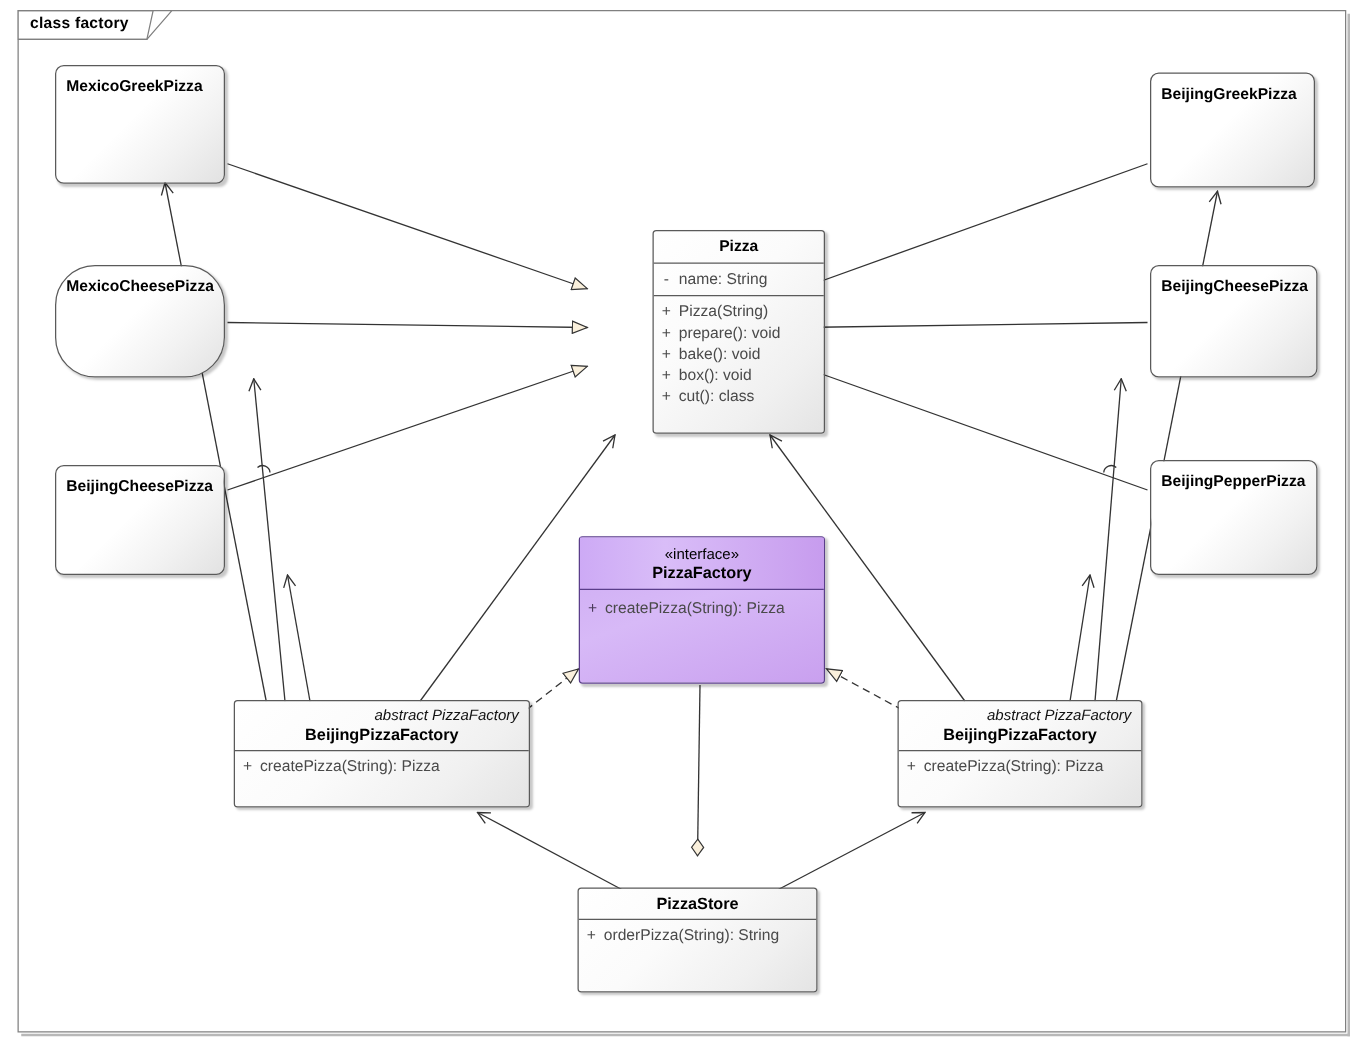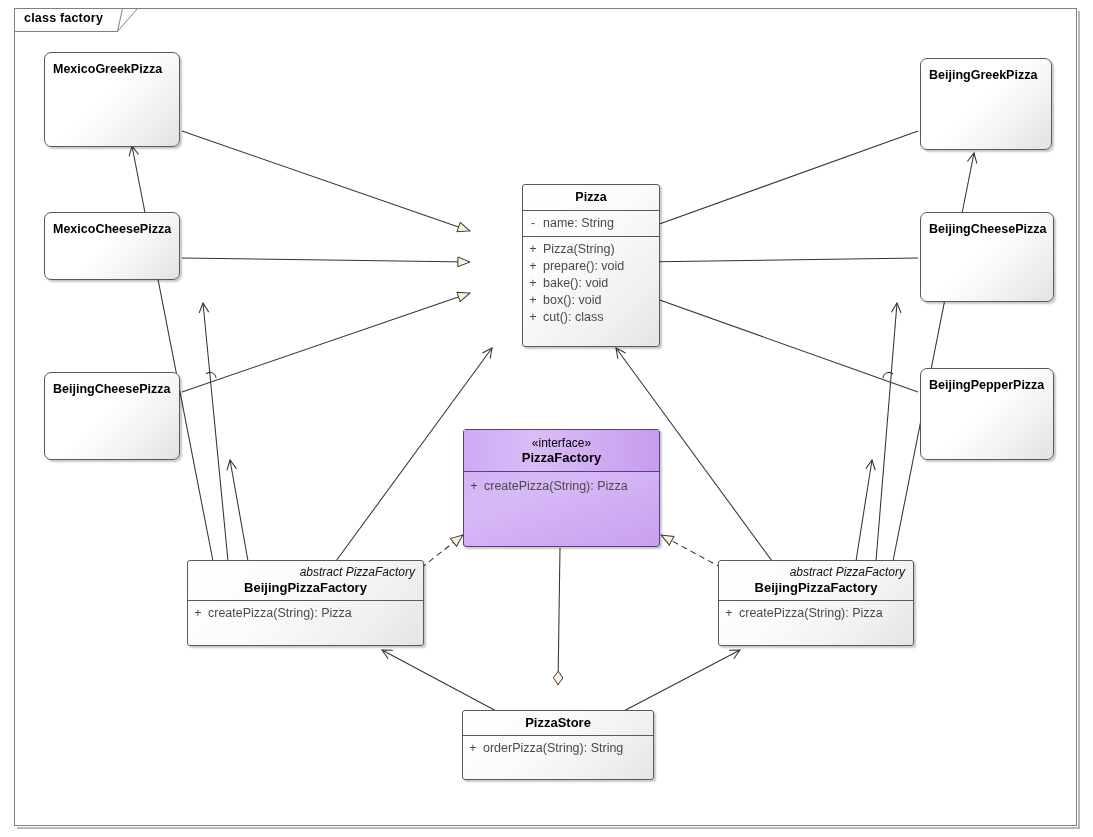--- a/index.html
+++ b/index.html
@@ -236,21 +236,21 @@
 
       <path d="M206,374 a6,6 0 0,1 10,4" fill="none"></path>
       <path d="M893,374 a6,6 0 0,0 -10,4" fill="none"></path>
     </g>
   </svg>
 
   <div class="node simple" style="left:44px; top:52px; width:136px; height:95px;">
     <div class="node-title">MexicoGreekPizza</div>
   </div>
 
-  <div class="node simple" style="left:44px; top:212px; width:136px; height:68px;">
+  <div class="node simple" style="left:44px; top:212px; width:136px; height:90px;border-radius:32px;">
     <div class="node-title">MexicoCheesePizza</div>
   </div>
 
   <div class="node simple" style="left:44px; top:372px; width:136px; height:88px;">
     <div class="node-title">BeijingCheesePizza</div>
   </div>
 
   <div class="node simple" style="left:920px; top:58px; width:132px; height:92px;">
     <div class="node-title">BeijingGreekPizza</div>
   </div>
@@ -327,21 +327,21 @@
       <span class="cls-name">BeijingPizzaFactory</span>
     </div>
     <div class="compartment">
       <div class="member">
         <span class="vis">+</span>
         <span class="sig">createPizza(String): Pizza</span>
       </div>
     </div>
   </div>
 
-  <div class="node compart" style="left:462px; top:710px; width:192px; height:70px;">
+  <div class="node compart" style="left:462px; top:710px; width:192px; height:84px;">
     <div class="hdr">
       <span class="cls-name">PizzaStore</span>
     </div>
     <div class="compartment">
       <div class="member">
         <span class="vis">+</span>
         <span class="sig">orderPizza(String): String</span>
       </div>
     </div>
   </div>

